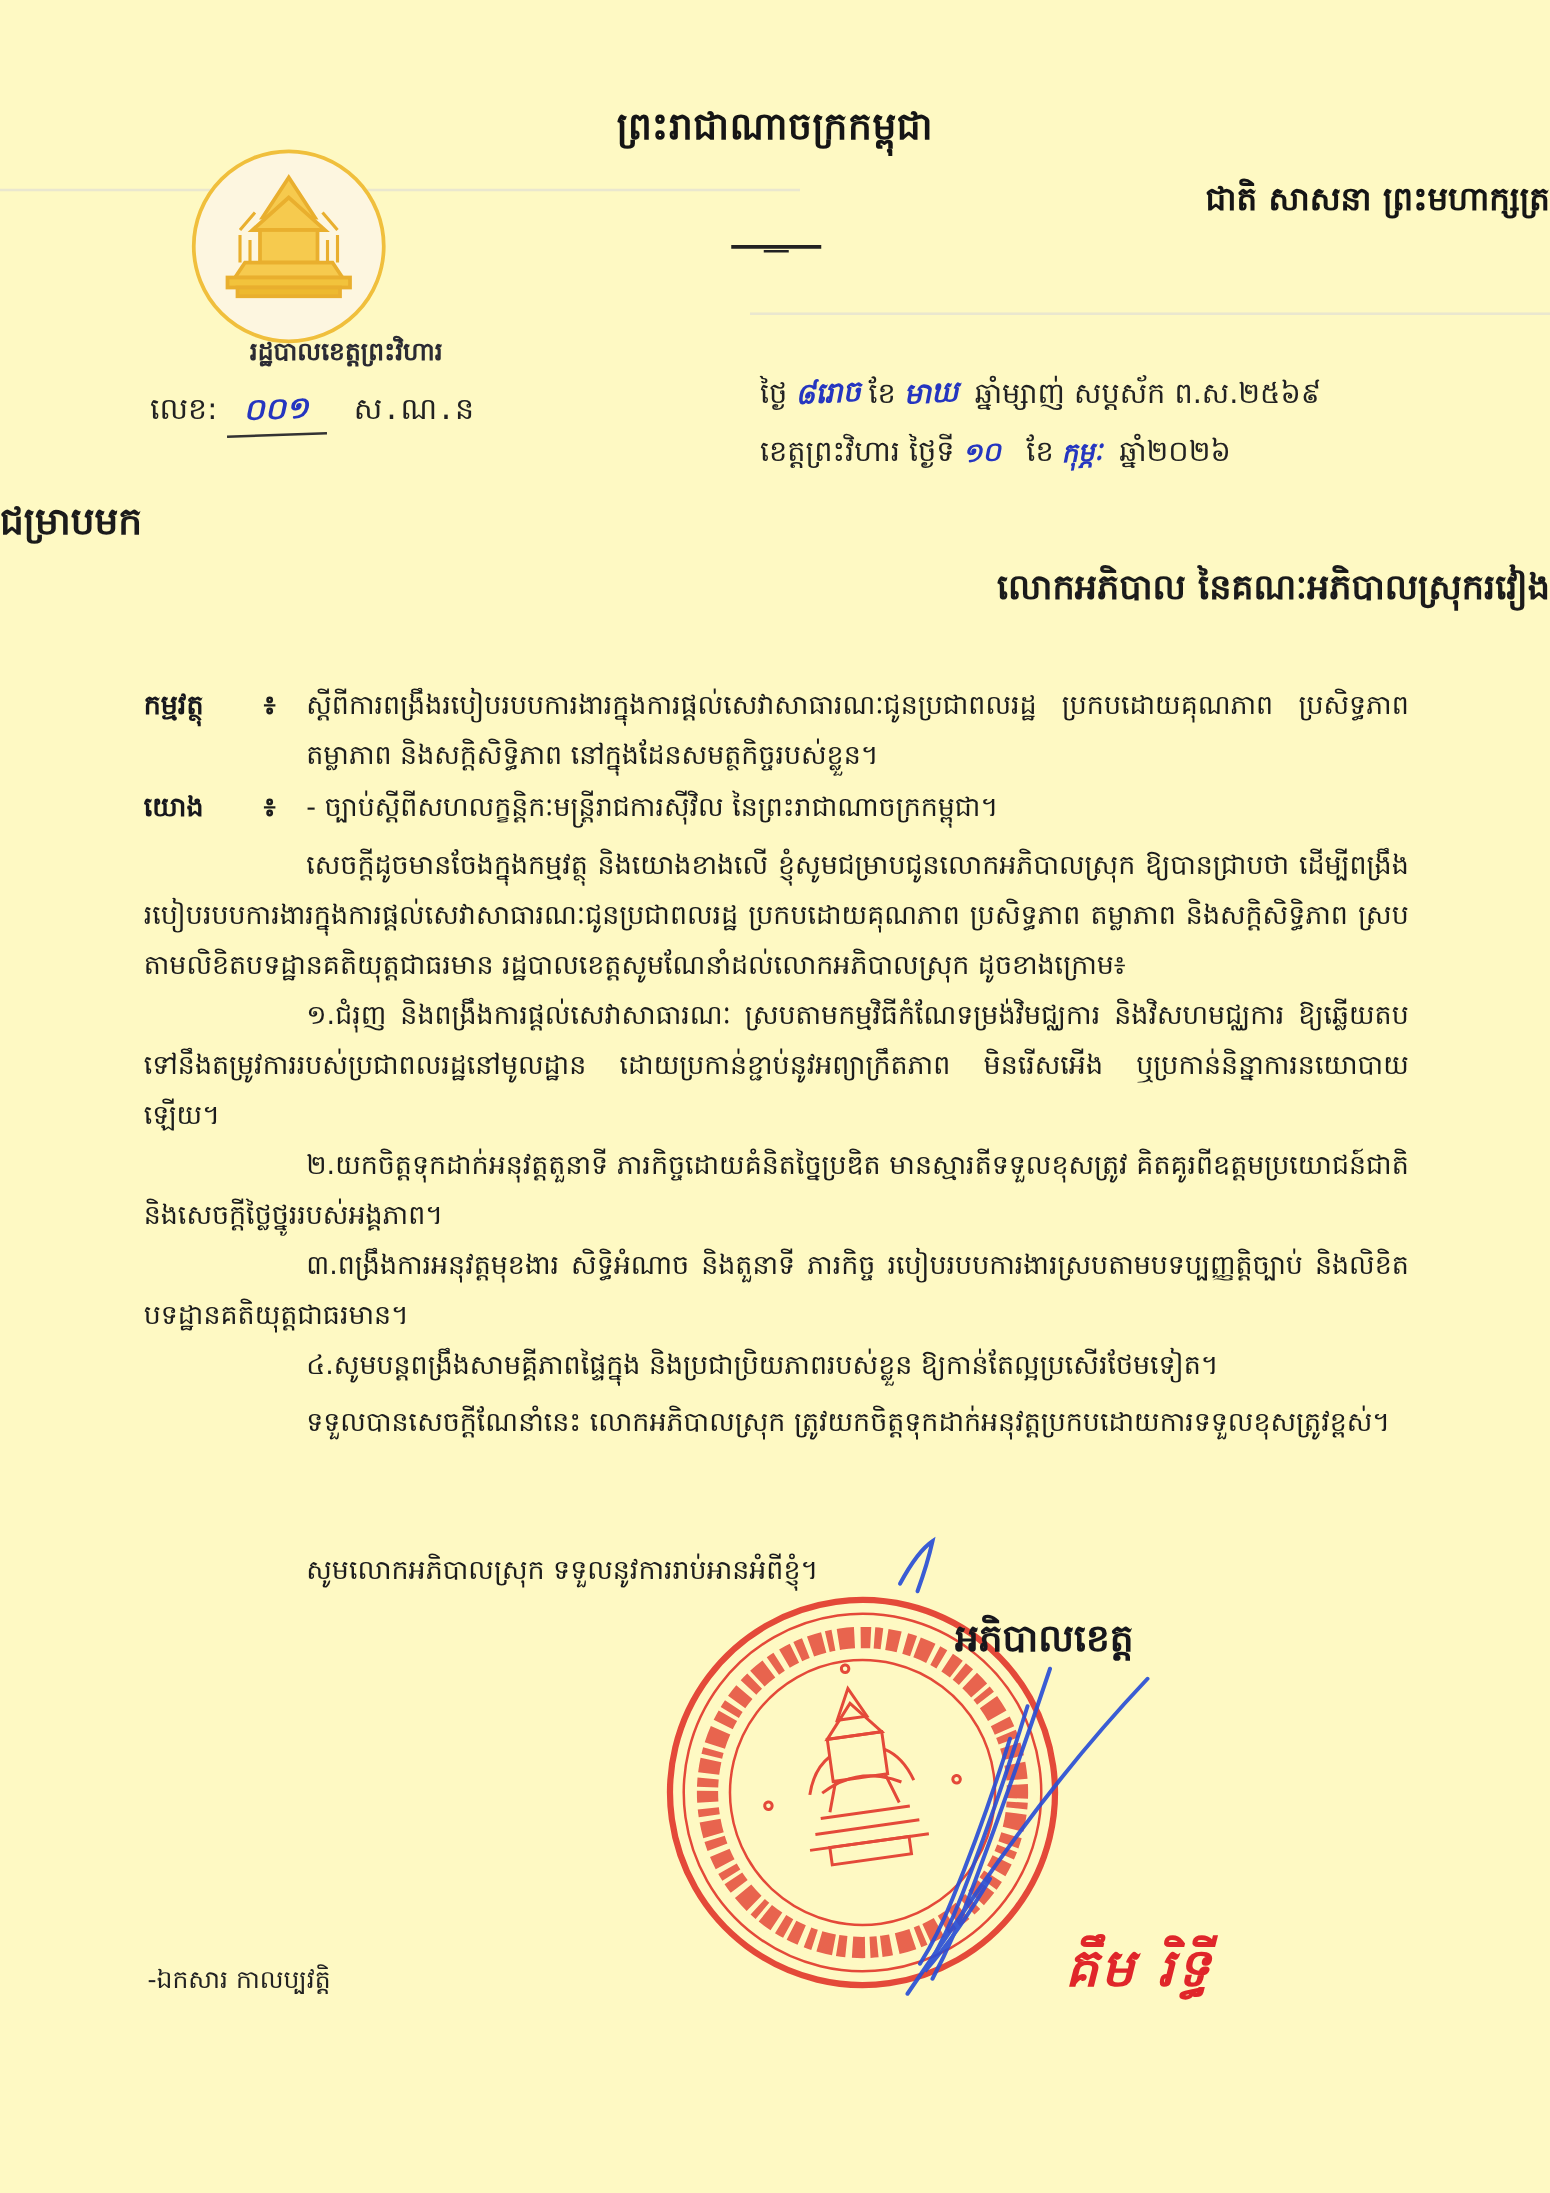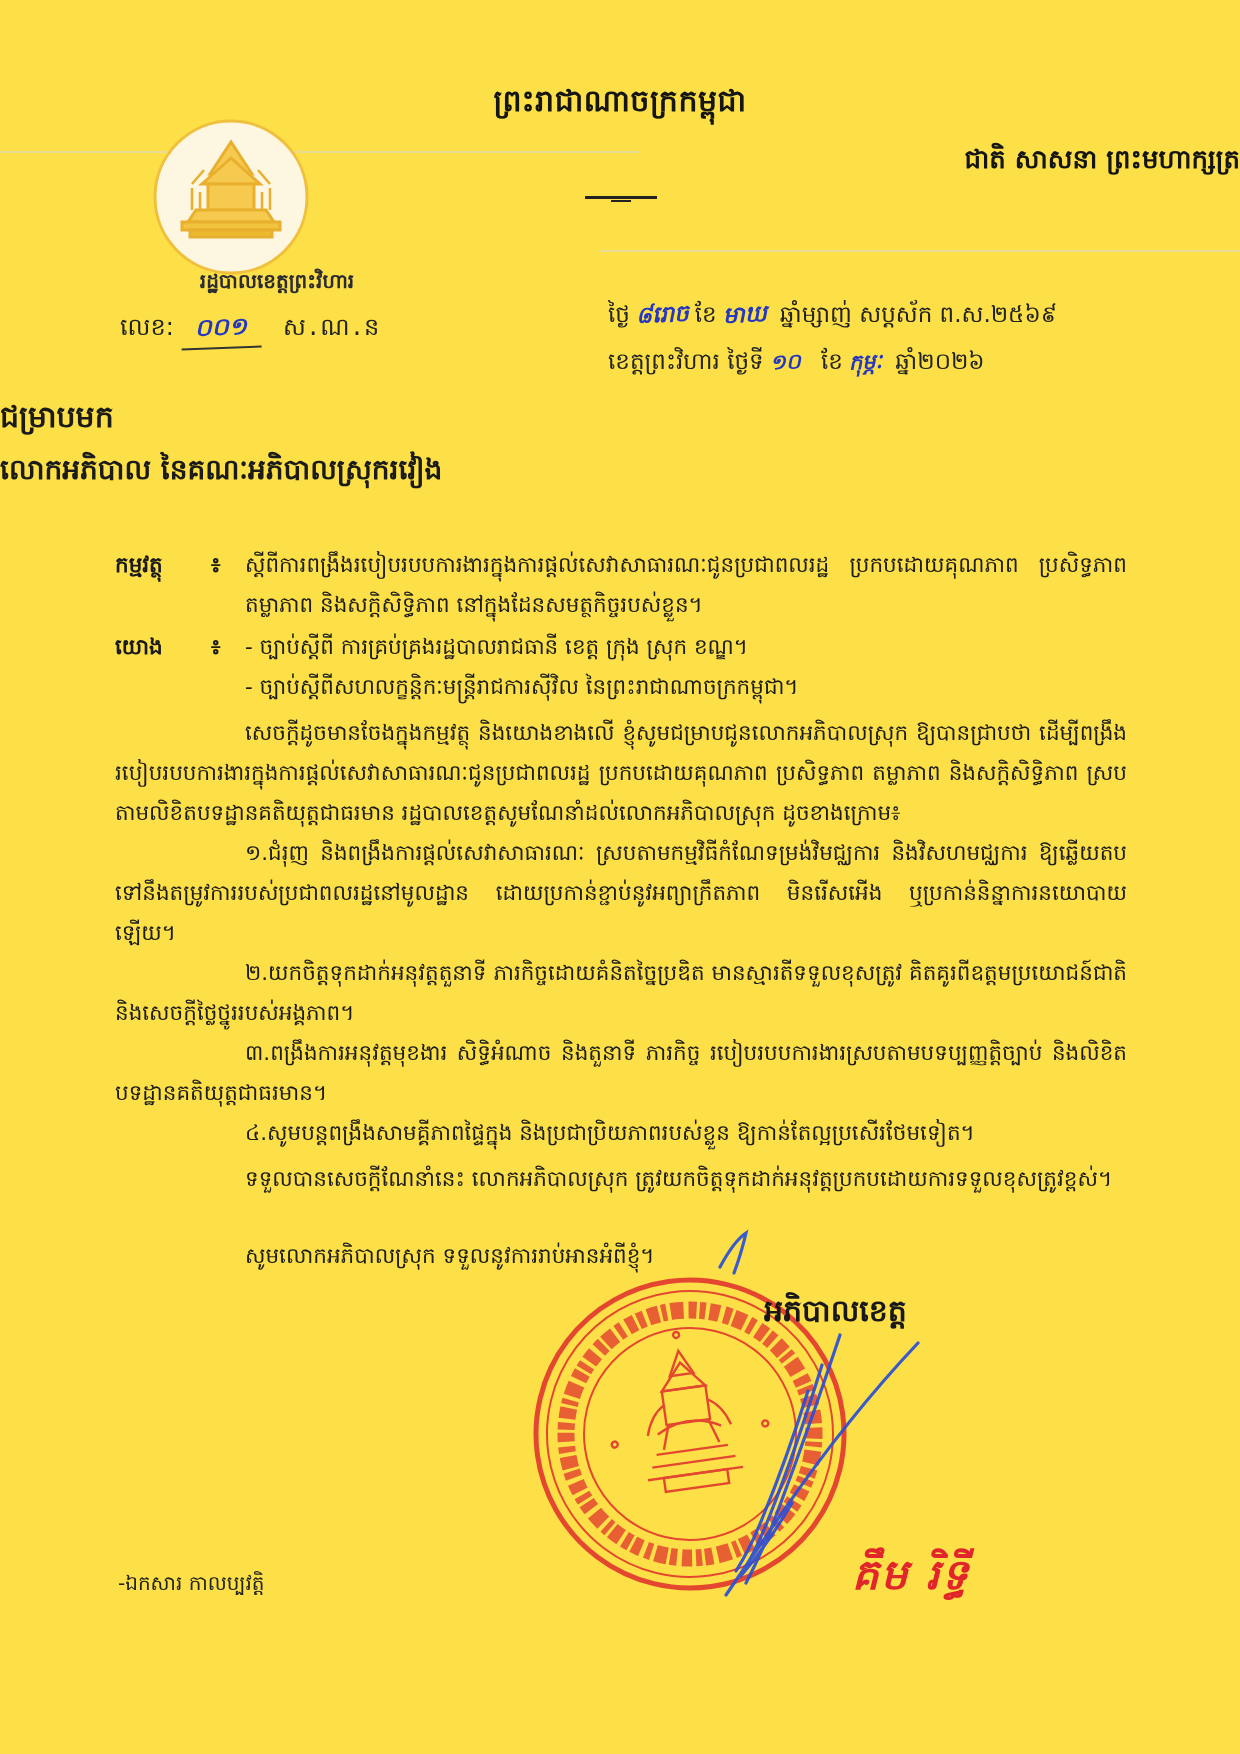--- a/index.html
+++ b/index.html
@@ -1,19 +1,19 @@
 <!DOCTYPE html>
 <html><head>
 <meta charset="utf-8">
 <style>
   html,body{margin:0;padding:0;background:#ffffff;}
   .page{
     position:relative;
     width:1240px;height:1754px;
-    background:#fde047;
+    background:#fef9c3;
     font-family:"DejaVu Sans",sans-serif;
     color:#1e1e1e;
     overflow:hidden;
   }
   
   .scan-line{position:absolute;background:#d8d8d8;opacity:.55;}
   .scan-line.a{left:0;top:151px;width:640px;height:2px;}
   .scan-line.b{left:600px;top:250px;width:640px;height:2px;}
 
   
@@ -58,21 +58,21 @@
     display:inline-block;transform:rotate(-3deg);padding:0 6px;
   }
   .hand.small{font-size:21px;}
 
   
   .doc-heading{
     position:absolute;left:0;top:398px;width:100%;text-align:left;
     font-size:30px;font-weight:bold;color:#1b1b1b;
   }
   .doc-subheading{
-    position:absolute;left:0;top:452px;width:100%;text-align:left;
+    position:absolute;left:0;top:452px;width:100%;text-align:right;
     font-size:28px;font-weight:bold;color:#1b1b1b;
   }
 
   
   .doc-body{
     position:absolute;left:115px;top:545px;width:1012px;
     font-size:21.5px;line-height:40px;color:#1c1c1c;text-align:justify;
   }
   .label-row{display:flex;margin-bottom:2px;}
   .label-cell{flex:0 0 96px;font-weight:bold;color:#18181d;}
@@ -150,21 +150,20 @@
   <div class="doc-body">
     <div class="label-row">
       <span class="label-cell">កម្មវត្ថុ</span>
       <span class="colon-cell">៖</span>
       <span class="label-text">ស្ដីពីការពង្រឹងរបៀបរបបការងារក្នុងការផ្ដល់សេវាសាធារណៈជូនប្រជាពលរដ្ឋ ប្រកបដោយគុណភាព ប្រសិទ្ធភាព តម្លាភាព និងសក្ដិសិទ្ធិភាព នៅក្នុងដែនសមត្ថកិច្ចរបស់ខ្លួន។</span>
     </div>
     <div class="label-row">
       <span class="label-cell">យោង</span>
       <span class="colon-cell">៖</span>
       <span class="label-text ref-items">
-        <div>- ច្បាប់ស្ដីពី ការគ្រប់គ្រងរដ្ឋបាលរាជធានី ខេត្ត ក្រុង ស្រុក ខណ្ឌ។</div>
         <div>- ច្បាប់ស្ដីពីសហលក្ខន្តិកៈមន្ត្រីរាជការស៊ីវិល នៃព្រះរាជាណាចក្រកម្ពុជា។</div>
       </span>
     </div>
     <p class="para gap">សេចក្ដីដូចមានចែងក្នុងកម្មវត្ថុ និងយោងខាងលើ ខ្ញុំសូមជម្រាបជូនលោកអភិបាលស្រុក ឱ្យបានជ្រាបថា ដើម្បីពង្រឹងរបៀបរបបការងារក្នុងការផ្ដល់សេវាសាធារណៈជូនប្រជាពលរដ្ឋ ប្រកបដោយគុណភាព ប្រសិទ្ធភាព តម្លាភាព និងសក្ដិសិទ្ធិភាព ស្របតាមលិខិតបទដ្ឋានគតិយុត្តជាធរមាន រដ្ឋបាលខេត្តសូមណែនាំដល់លោកអភិបាលស្រុក ដូចខាងក្រោម៖</p>
     <p class="para">១.ជំរុញ និងពង្រឹងការផ្ដល់សេវាសាធារណៈ ស្របតាមកម្មវិធីកំណែទម្រង់វិមជ្ឈការ និងវិសហមជ្ឈការ ឱ្យឆ្លើយតបទៅនឹងតម្រូវការរបស់ប្រជាពលរដ្ឋនៅមូលដ្ឋាន ដោយប្រកាន់ខ្ជាប់នូវអព្យាក្រឹតភាព មិនរើសអើង ឬប្រកាន់និន្នាការនយោបាយឡើយ។</p>
     <p class="para">២.យកចិត្តទុកដាក់អនុវត្តតួនាទី ភារកិច្ចដោយគំនិតច្នៃប្រឌិត មានស្មារតីទទួលខុសត្រូវ គិតគូរពីឧត្តមប្រយោជន៍ជាតិ និងសេចក្ដីថ្លៃថ្នូររបស់អង្គភាព។</p>
     <p class="para">៣.ពង្រឹងការអនុវត្តមុខងារ សិទ្ធិអំណាច និងតួនាទី ភារកិច្ច របៀបរបបការងារស្របតាមបទប្បញ្ញត្តិច្បាប់ និងលិខិតបទដ្ឋានគតិយុត្តជាធរមាន។</p>
     <p class="para">៤.សូមបន្តពង្រឹងសាមគ្គីភាពផ្ទៃក្នុង និងប្រជាប្រិយភាពរបស់ខ្លួន ឱ្យកាន់តែល្អប្រសើរថែមទៀត។</p>
     <p class="para gap">ទទួលបានសេចក្ដីណែនាំនេះ លោកអភិបាលស្រុក ត្រូវយកចិត្តទុកដាក់អនុវត្តប្រកបដោយការទទួលខុសត្រូវខ្ពស់។</p>
   </div>

